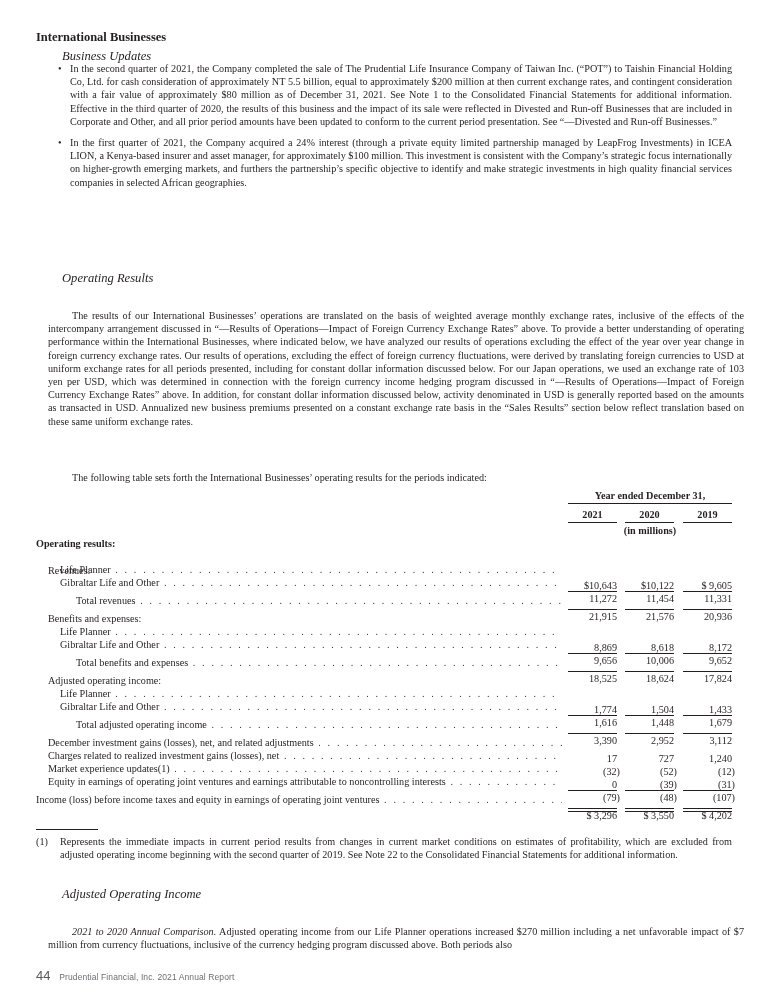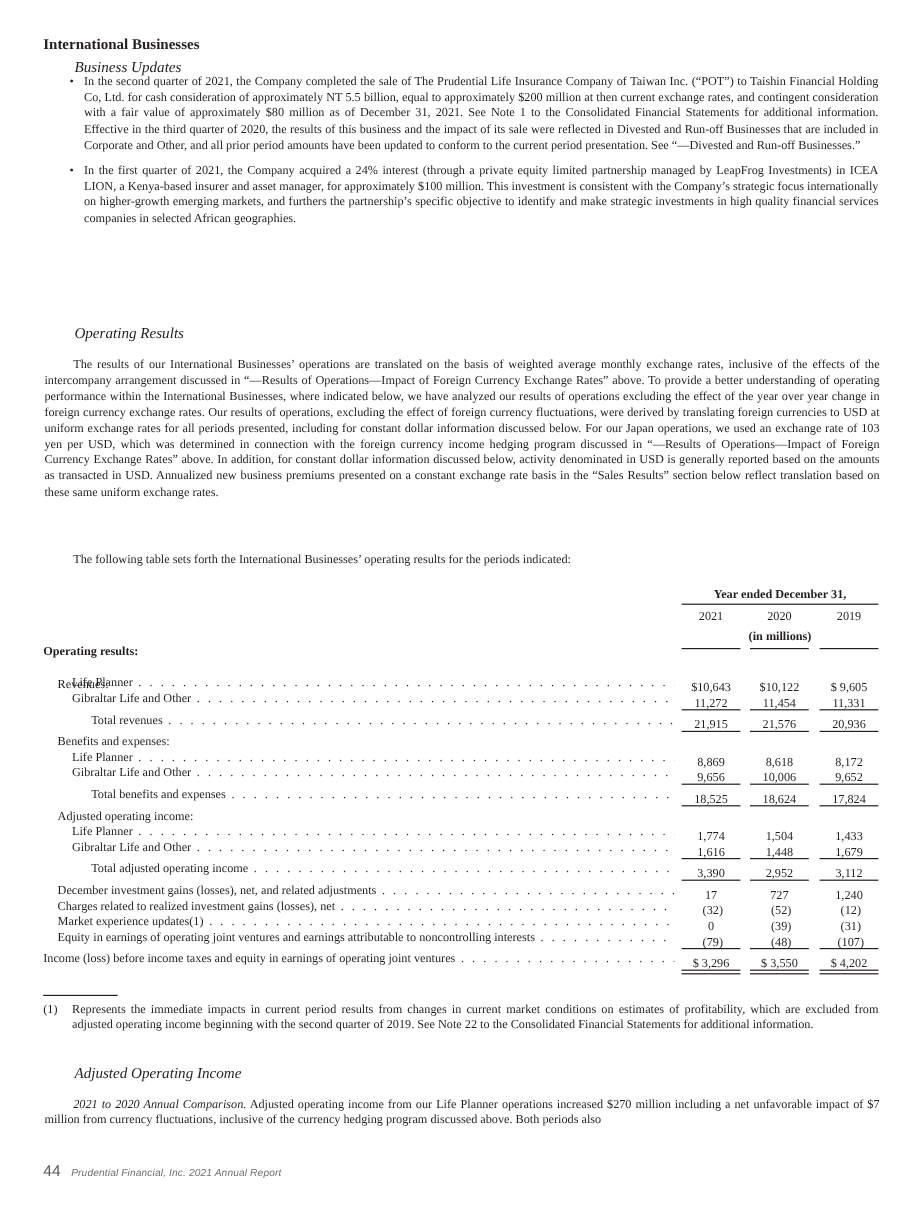--- a/index.html
+++ b/index.html
@@ -16,53 +16,53 @@
     font-size: 12.5px; font-weight: bold; line-height: 15px;
   }
   .subhead {
     position: absolute; left: 26px; margin: 0;
     font-size: 12.6px; font-style: italic; font-weight: normal; line-height: 15px;
     color: #231f20;
   }
   .bullets { position: absolute; top: 62px; left: 22px; width: 674px; margin: 0; padding: 0; list-style: none; }
   .bullets li { position: relative; padding-left: 12px; text-align: justify; margin-bottom: 8px; }
   .bullets li .dot { position: absolute; left: 0; top: 0; }
-  .para { position: absolute; left: 0; width: 696px; margin: 1px; text-align: justify; text-indent: 24px; }
+  .para { position: absolute; left: 0; width: 696px; margin: 12px; text-align: justify; text-indent: 24px; }
 
   
   .tbl { position: absolute; left: 0; top: 489px; width: 696px; }
   .hdr-group {
     position: absolute; left: 532px; width: 164px; top: 0;
     text-align: center; font-weight: bold; border-bottom: 1.2px solid #231f20; padding-bottom: 1px;
   }
   .hdr-year {
-    position: absolute; top: 19px; width: 49px; text-align: center; font-weight: normal;
-    border-bottom: 1.2px solid #231f20; padding-bottom: 19px;
+    position: absolute; top: 19px; width: 49px; text-align: center; font-weight: bold;
+    border-bottom: 1.2px solid #231f20; padding-bottom: 1px;
   }
   .hdr-unit { position: absolute; left: 532px; width: 164px; top: 35px; text-align: center; font-weight: bold; }
   .row { position: absolute; left: 0; width: 696px; height: 13px; white-space: nowrap; }
   .row .lbl { position: absolute; top: 0; overflow: hidden; white-space: nowrap; }
   .row .lbl .dots { letter-spacing: 2.1px; }
-  .row .v { position: absolute; top: 4px; width: 49px; text-align: center; }
+  .row .v { position: absolute; top: 16px; width: 49px; text-align: right; }
   .row .v.c0 { left: 532px; }
   .row .v.c1 { left: 589px; }
   .row .v.c2 { left: 647px; }
   .row .v.paren { width: 52px; }
   .ul { position: absolute; height: 0; border-top: 1px solid #231f20; width: 49px; }
   .dul { position: absolute; height: 2px; border-top: 1px solid #231f20; border-bottom: 1px solid #231f20; width: 49px; }
   .bold { font-weight: bold; }
 
   .fn-rule { position: absolute; left: 0; top: 829px; width: 62px; border-top: 1px solid #231f20; }
   .footnote { position: absolute; left: 0; top: 835px; width: 696px; margin: 0; }
   .footnote .fn-mark { position: absolute; left: 0; top: 0; }
   .footnote .fn-text { margin-left: 24px; text-align: justify; }
 
   .footer { position: absolute; left: 0; top: 969px; font-family: "Liberation Sans", "DejaVu Sans", sans-serif; color: #6d6e71; }
   .footer .pg { font-size: 13px; color: #58595b; margin-right: 6px; }
-  .footer .rpt { font-size: 8.5px; letter-spacing: 0.1px; font-style: italic; }
+  .footer .rpt { font-size: 8.5px; letter-spacing: 0.1px; }
 </style>
 </head>
 <body>
 
 <div class="page">
 
   <h1 class="section-title">International Businesses</h1>
 
   <h2 class="subhead" style="top:49px;">Business Updates</h2>
 

